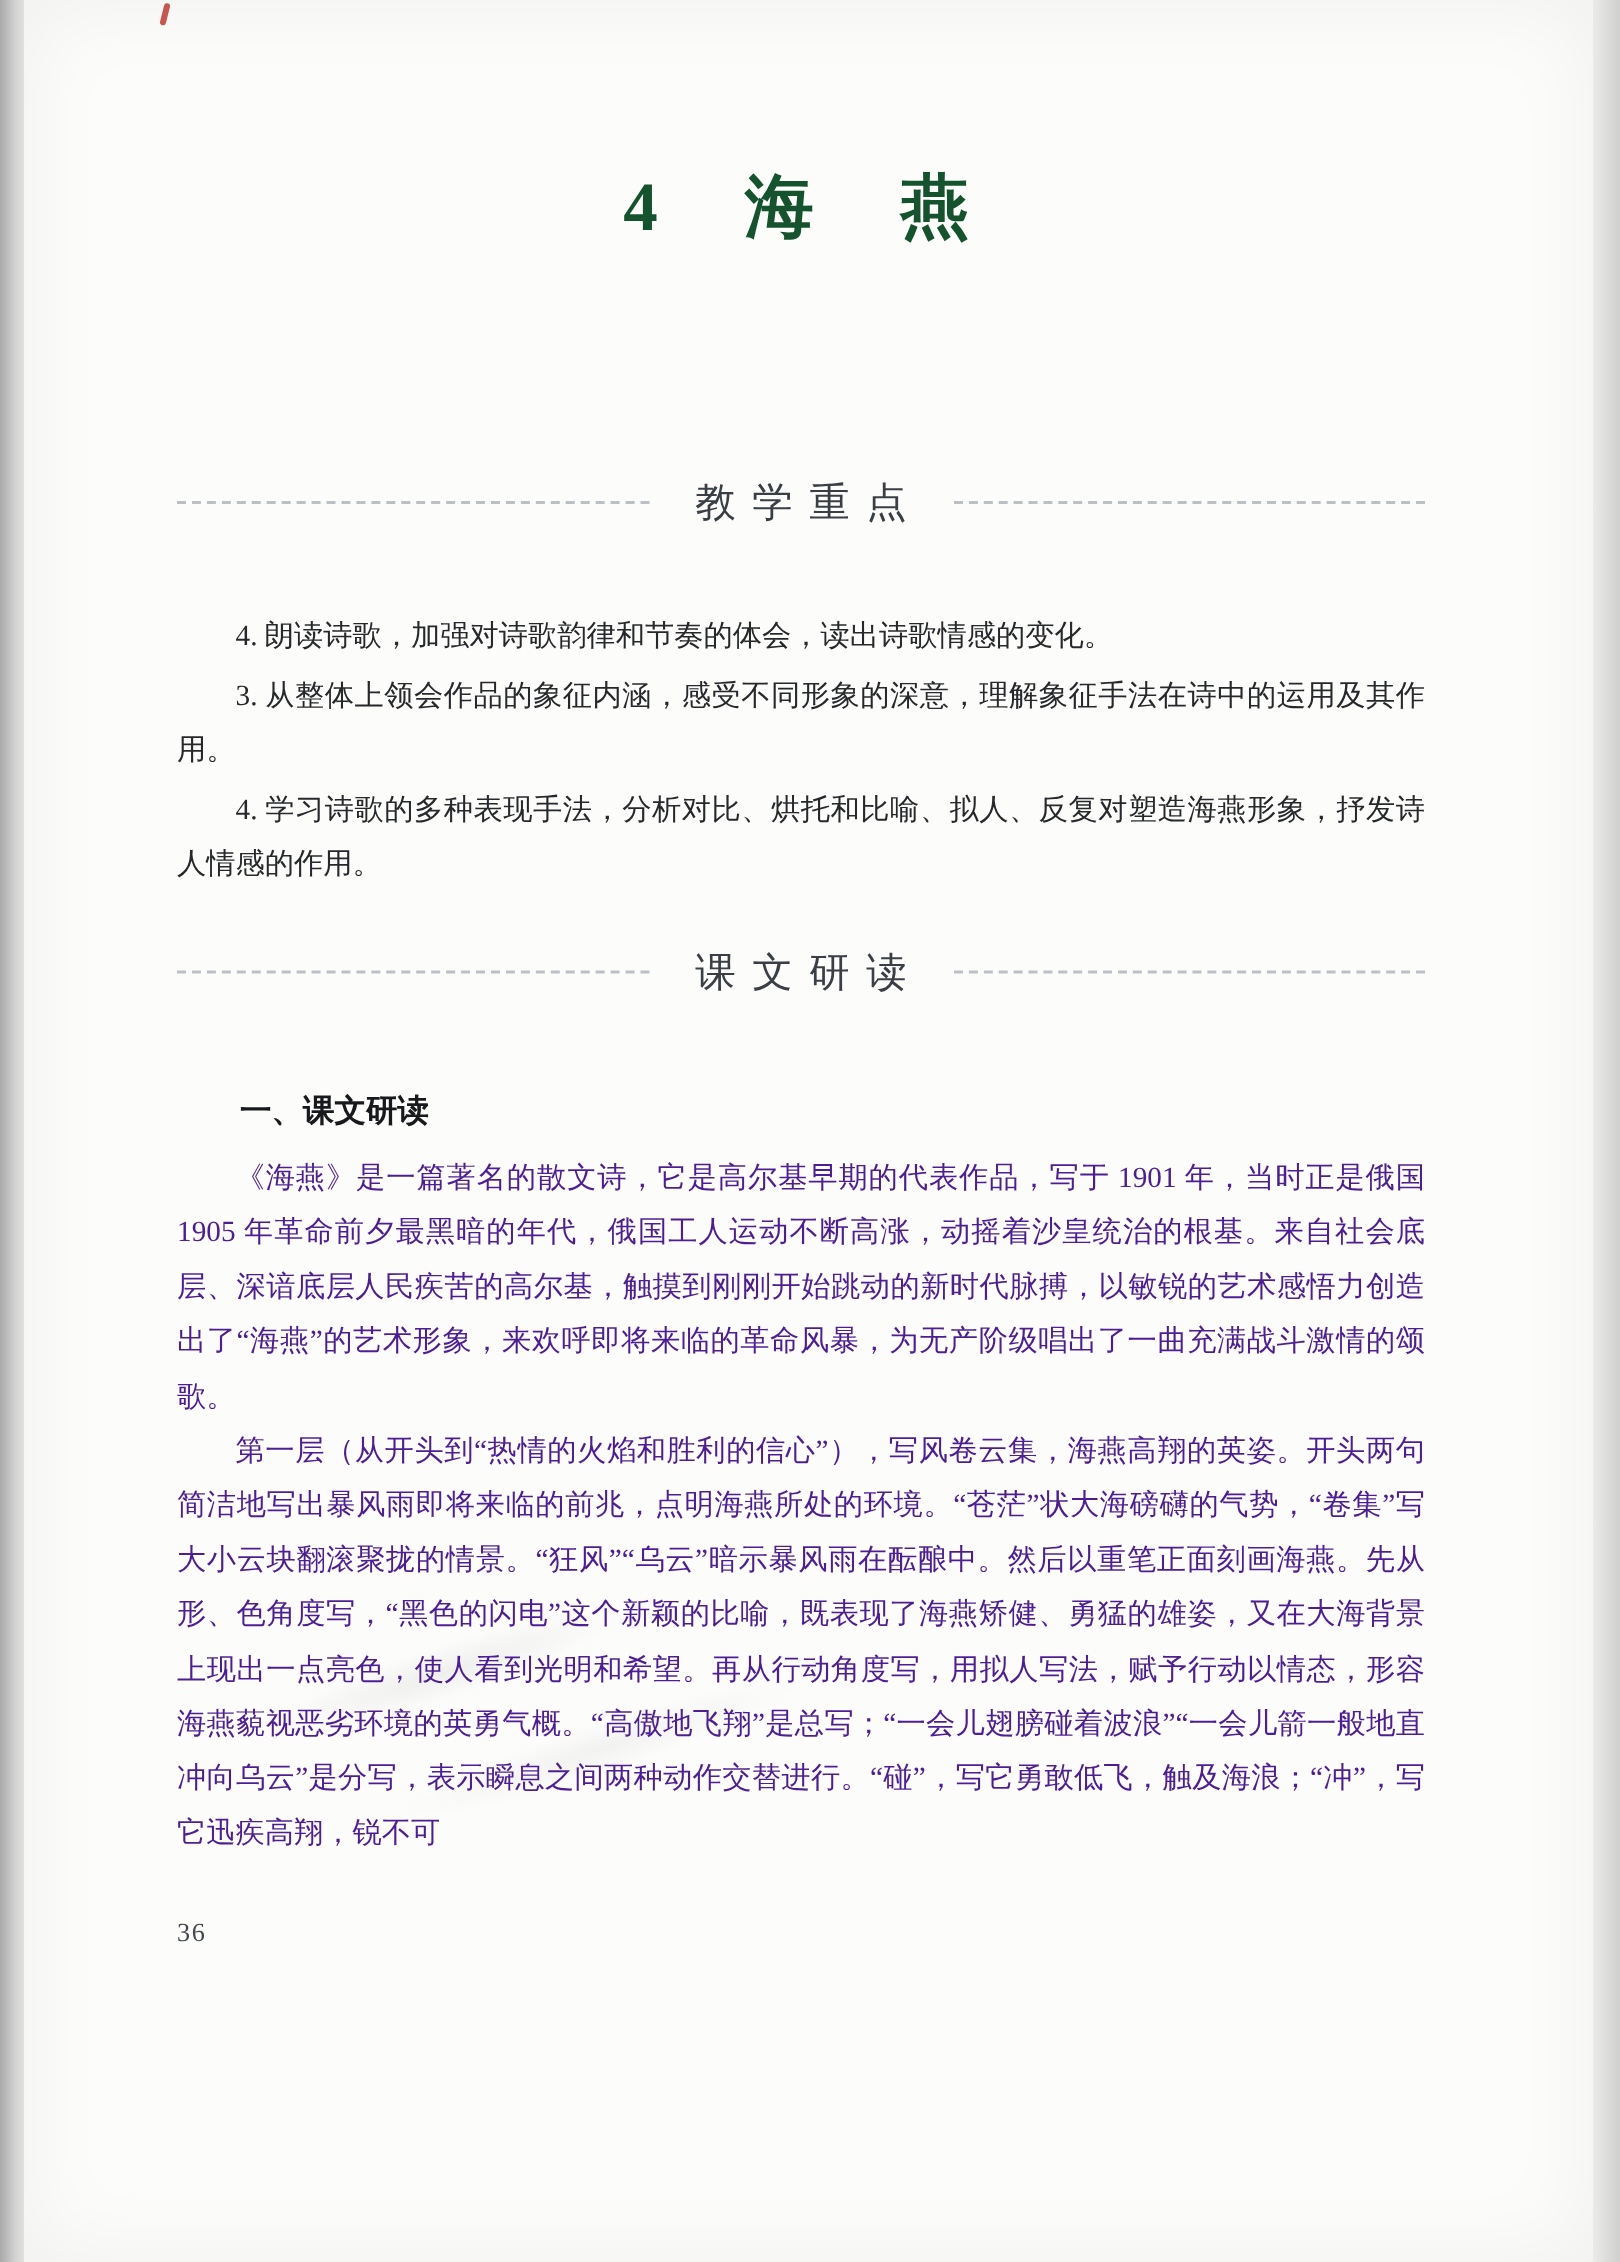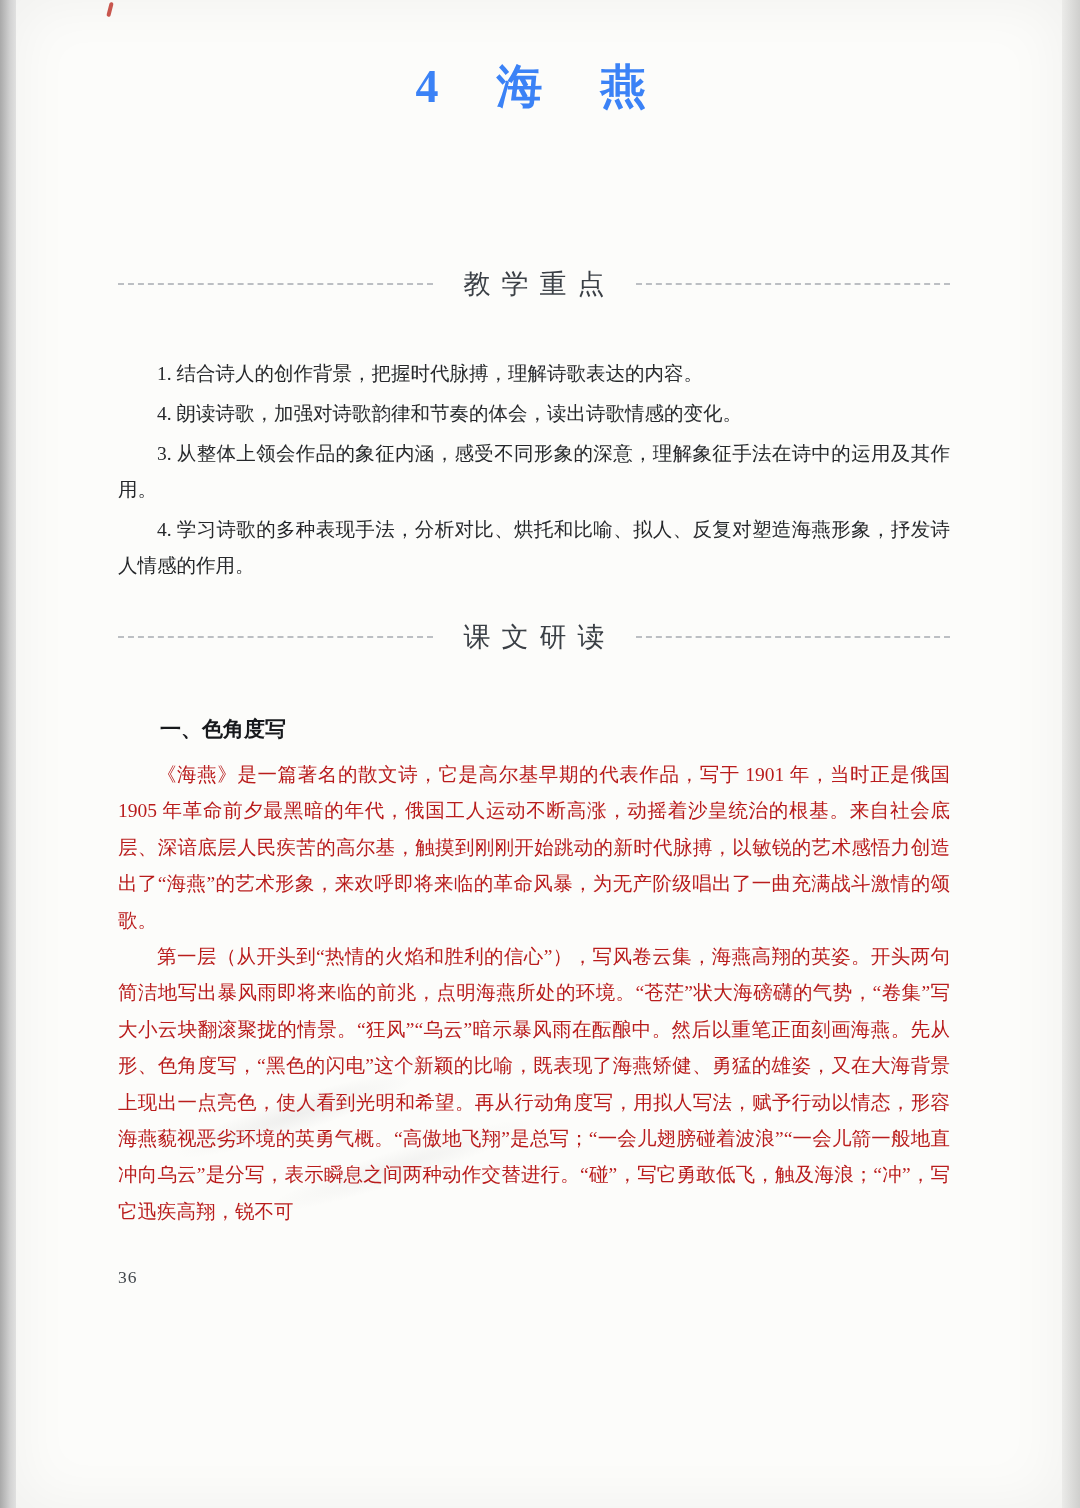--- a/index.html
+++ b/index.html
@@ -39,26 +39,26 @@
     top: 2px;
     width: 4px;
     height: 15px;
     background: #c03a30;
     transform: rotate(14deg);
     border-radius: 2px;
     opacity: .85;
   }
   h1.doc-title {
     margin: 0;
-    padding-top: 56px;
+    padding-top: 107px;
     text-align: center;
     font-size: 46px;
     font-weight: 700;
     letter-spacing: 6px;
-    color: #3b82f6;
+    color: #14532d;
   }
   .rule-heading {
     display: flex;
     align-items: center;
     gap: 20px;
     margin-top: 148px;
   }
   .rule-heading.second { margin-top: 35px; }
   .rule-heading .line {
     flex: 1;
@@ -91,21 +91,21 @@
     font-weight: 700;
     text-indent: 2em;
     color: #17191c;
   }
   .body-text p {
     margin: 0;
     font-size: 19.5px;
     line-height: 36.4px;
     text-align: justify;
     text-indent: 2em;
-    color: #b91c1c;
+    color: #4c1d95;
   }
   .watermark {
     position: absolute;
     left: 120px;
     top: 1020px;
     width: 420px;
     height: 230px;
     background:
       radial-gradient(ellipse 180px 26px at 40% 35%, rgba(120,120,125,0.10), transparent 70%),
       radial-gradient(ellipse 200px 24px at 60% 70%, rgba(120,120,125,0.08), transparent 70%);
@@ -139,33 +139,32 @@
 
       <h1 class="doc-title">4　海　燕</h1>
 
       <div class="rule-heading">
         <span class="line"></span>
         <span class="label">教学重点</span>
         <span class="line"></span>
       </div>
 
       <div class="points">
-        <p>1. 结合诗人的创作背景，把握时代脉搏，理解诗歌表达的内容。</p>
         <p>4. 朗读诗歌，加强对诗歌韵律和节奏的体会，读出诗歌情感的变化。</p>
         <p>3. 从整体上领会作品的象征内涵，感受不同形象的深意，理解象征手法在诗中的运用及其作用。</p>
         <p>4. 学习诗歌的多种表现手法，分析对比、烘托和比喻、拟人、反复对塑造海燕形象，抒发诗人情感的作用。</p>
       </div>
 
       <div class="rule-heading second">
         <span class="line"></span>
         <span class="label">课文研读</span>
         <span class="line"></span>
       </div>
 
-      <div class="subheading">一、色角度写</div>
+      <div class="subheading">一、课文研读</div>
 
       <div class="body-text">
         <p>《海燕》是一篇著名的散文诗，它是高尔基早期的代表作品，写于 1901 年，当时正是俄国 1905 年革命前夕最黑暗的年代，俄国工人运动不断高涨，动摇着沙皇统治的根基。来自社会底层、深谙底层人民疾苦的高尔基，触摸到刚刚开始跳动的新时代脉搏，以敏锐的艺术感悟力创造出了“海燕”的艺术形象，来欢呼即将来临的革命风暴，为无产阶级唱出了一曲充满战斗激情的颂歌。</p>
         <p>第一层（从开头到“热情的火焰和胜利的信心”），写风卷云集，海燕高翔的英姿。开头两句简洁地写出暴风雨即将来临的前兆，点明海燕所处的环境。“苍茫”状大海磅礴的气势，“卷集”写大小云块翻滚聚拢的情景。“狂风”“乌云”暗示暴风雨在酝酿中。然后以重笔正面刻画海燕。先从形、色角度写，“黑色的闪电”这个新颖的比喻，既表现了海燕矫健、勇猛的雄姿，又在大海背景上现出一点亮色，使人看到光明和希望。再从行动角度写，用拟人写法，赋予行动以情态，形容海燕藐视恶劣环境的英勇气概。“高傲地飞翔”是总写；“一会儿翅膀碰着波浪”“一会儿箭一般地直冲向乌云”是分写，表示瞬息之间两种动作交替进行。“碰”，写它勇敢低飞，触及海浪；“冲”，写它迅疾高翔，锐不可</p>
       </div>
 
       <div class="footer">
         <span class="pagenum">36</span>
       </div>
 

